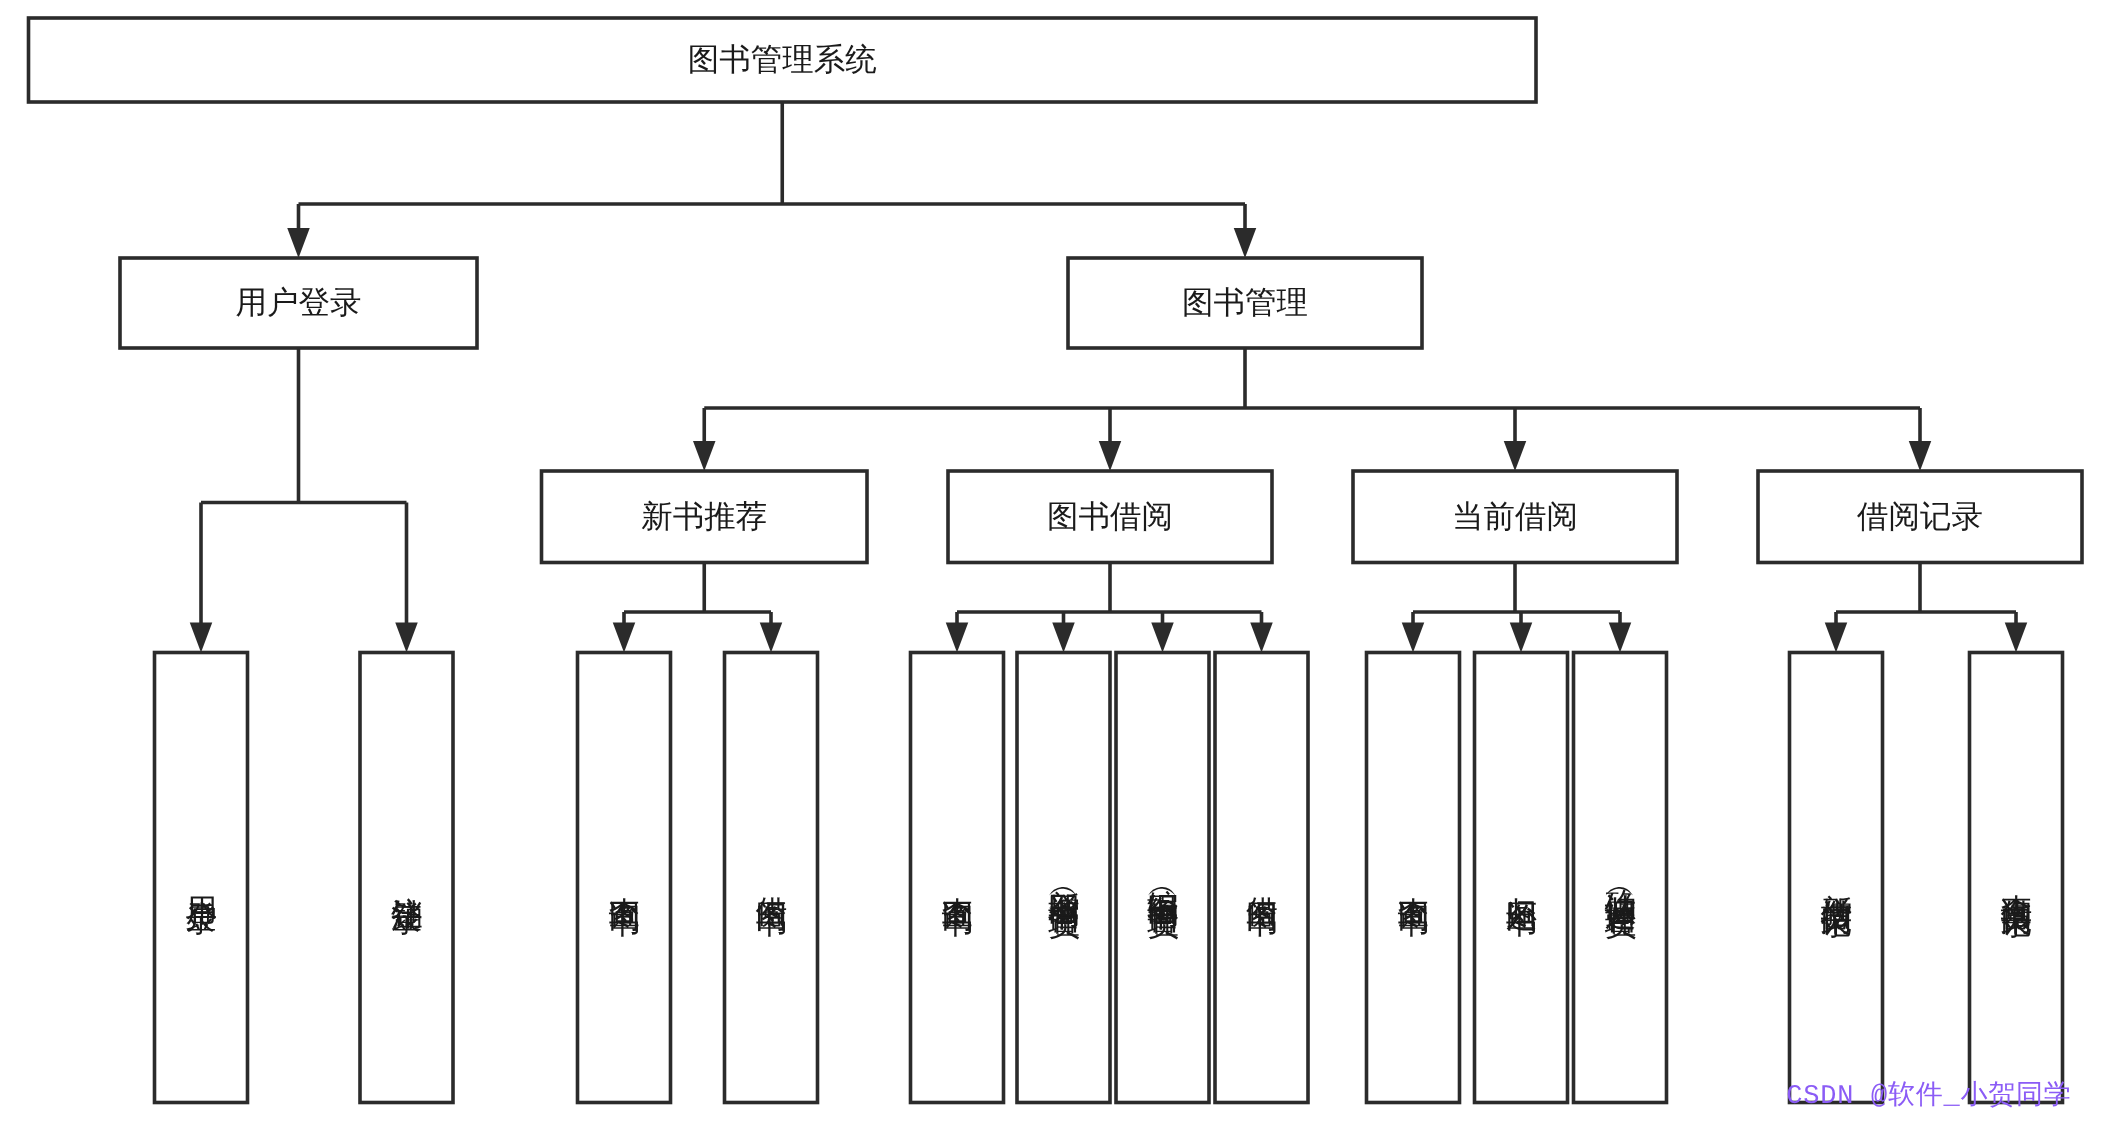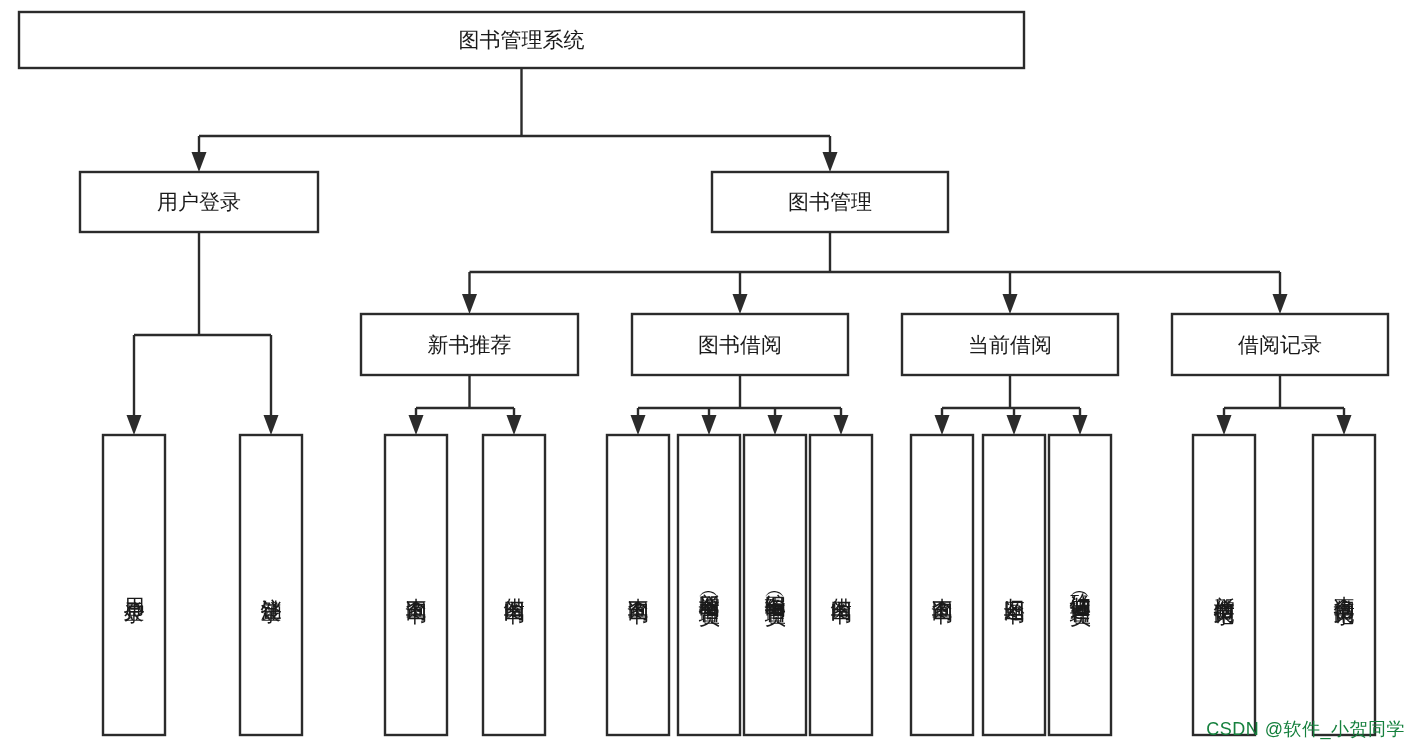--- a/index.html
+++ b/index.html
@@ -62,25 +62,25 @@
     display: flex;
     align-items: center;
     justify-content: center;
     text-align: center;
     white-space: nowrap;
     pointer-events: none;
     user-select: none;
   }
   .watermark {
     position: absolute;
-    right: 0;
+    right: 24px;
     bottom: 6px;
-    font-family: Liberation Sans, sans-serif;
+    font-family: Liberation Mono, monospace;
     font-size: 18px;
-    color: #15803d;
+    color: #8b5cf6;
     letter-spacing: 0.5px;
     white-space: nowrap;
   }
 </style>
 </head>
 <body>
 
 <div id="diagram-root">
 
   <svg class="diagram-svg" viewBox="0 0 1405 747" xmlns="http://www.w3.org/2000/svg">

